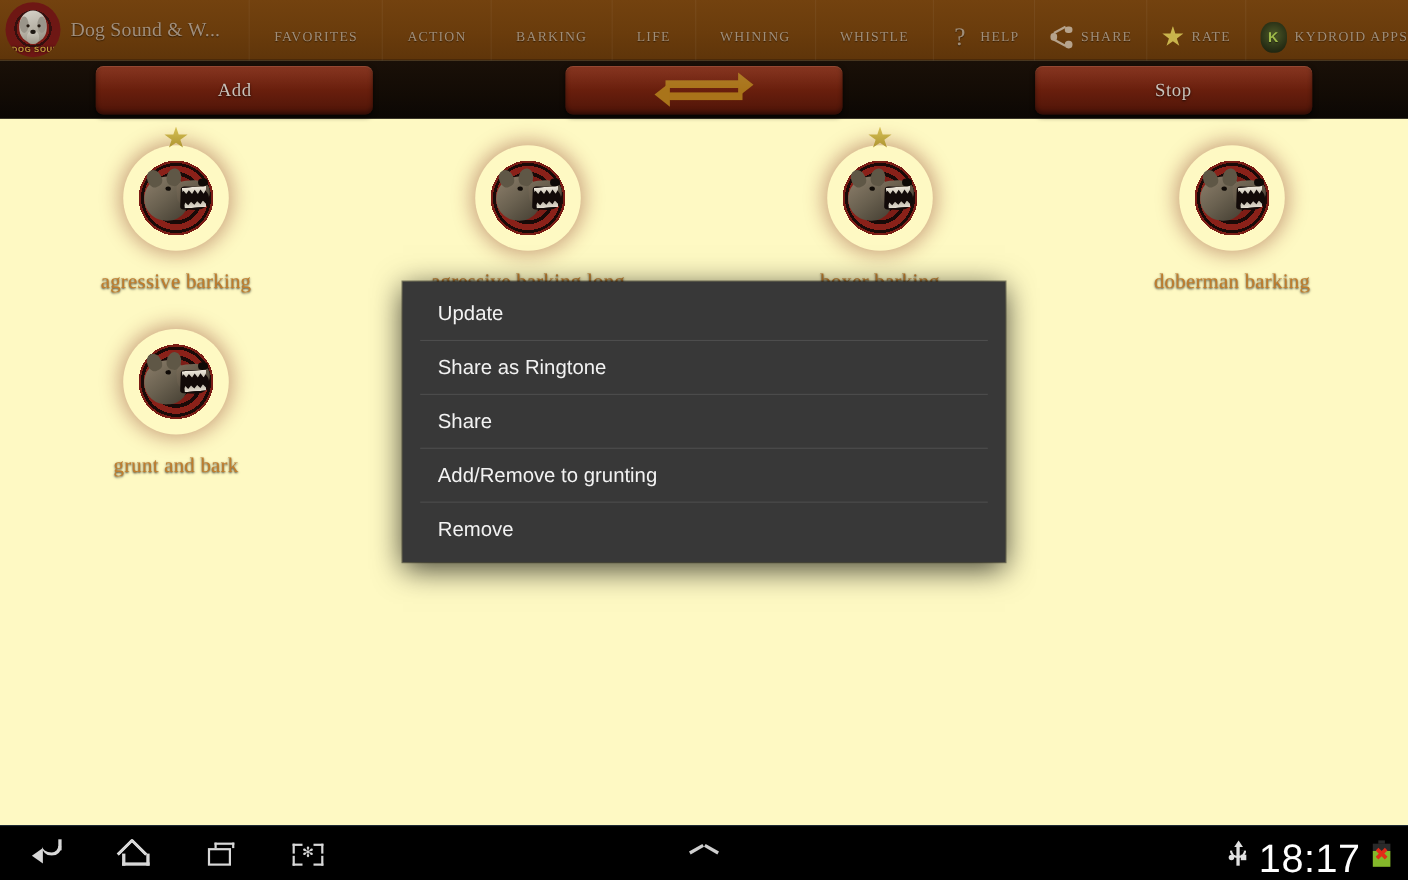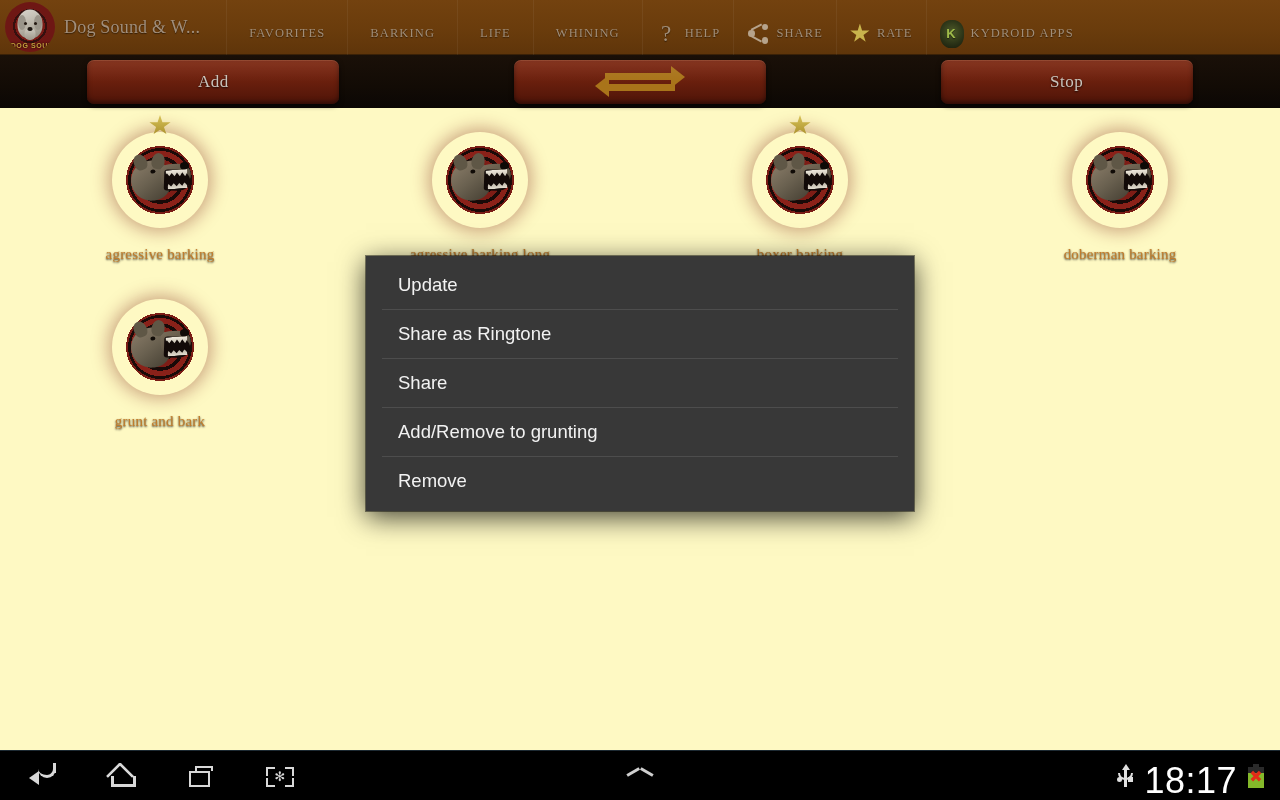--- a/index.html
+++ b/index.html
@@ -238,21 +238,21 @@
     position:absolute; left:22px; top:15px; width:5px;height:4px;border-radius:50%;
     background:#100b07;
   }
   .star-badge{
     position:absolute; left:50%; top:-17px; transform:translateX(-50%);
     width:22px; height:21px;
     background:linear-gradient(180deg,#d8c356,#a98f2d);
     clip-path:polygon(50% 0%,61% 35%,98% 35%,68% 57%,79% 91%,50% 70%,21% 91%,32% 57%,2% 35%,39% 35%);
   }
   .cell-label{
-    margin-top:18px; color:#c07d2c; font-size:15px;
+    margin-top:18px; color:#c07d2c; font-size:19px;
     letter-spacing:.2px; white-space:nowrap;
     text-shadow:0 1px 2px rgba(0,0,0,.8);
   }
   .menu{
     position:absolute; left:366px; top:256px; width:548px;
     background:#383838;
     box-shadow:0 6px 26px rgba(0,0,0,.75), 0 0 0 1px rgba(0,0,0,.45);
     padding:4px 0 6px 0;
   }
   .menu-item{
@@ -366,23 +366,25 @@
         <div class="snout"></div>
         <div class="nose"></div>
         <div class="logo-text">DOG SOUND</div>
       </div>
     </div>
 
     <div class="app-title">Dog Sound &amp; W...</div>
 
     <div class="nav">
       <div class="nav-item">FAVORITES</div>
+      <div class="nav-item">ACTION</div>
       <div class="nav-item">BARKING</div>
       <div class="nav-item">LIFE</div>
       <div class="nav-item">WHINING</div>
+      <div class="nav-item">WHISTLE</div>
 
       <div class="nav-item icon-item">
         <span class="nav-ico ico-help">?</span>
         <span>HELP</span>
       </div>
 
       <div class="nav-item icon-item">
         <span class="nav-ico ico-share">
           <u class="b1"></u>
             <u class="b2"></u>

